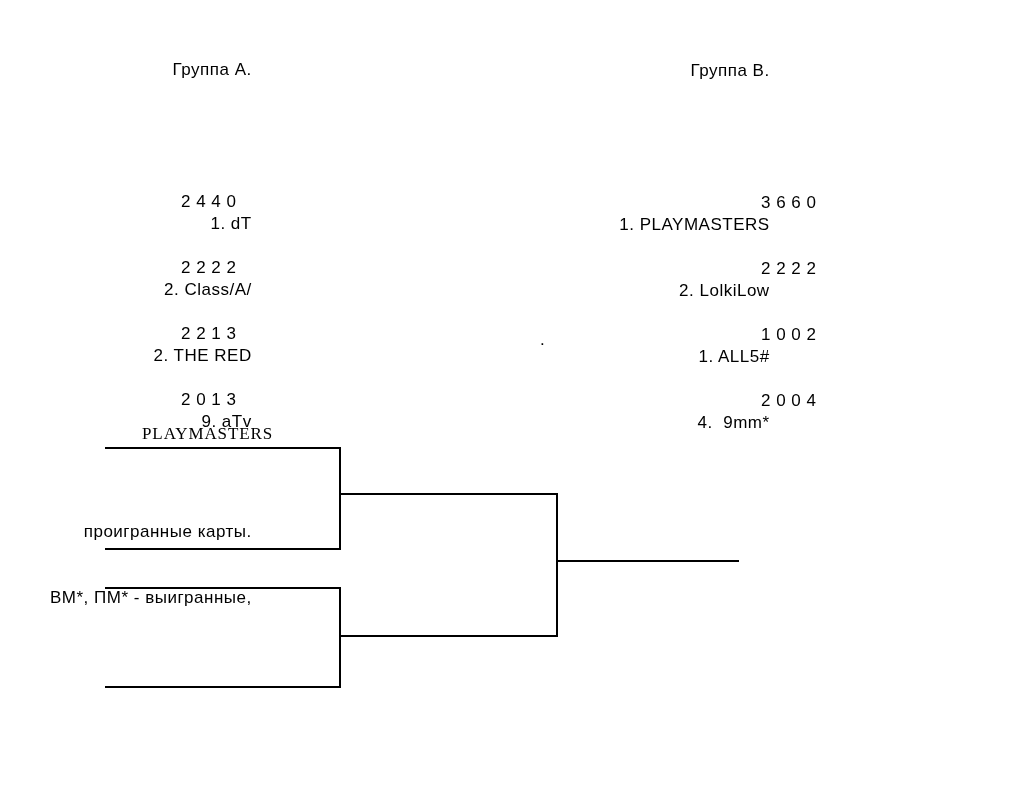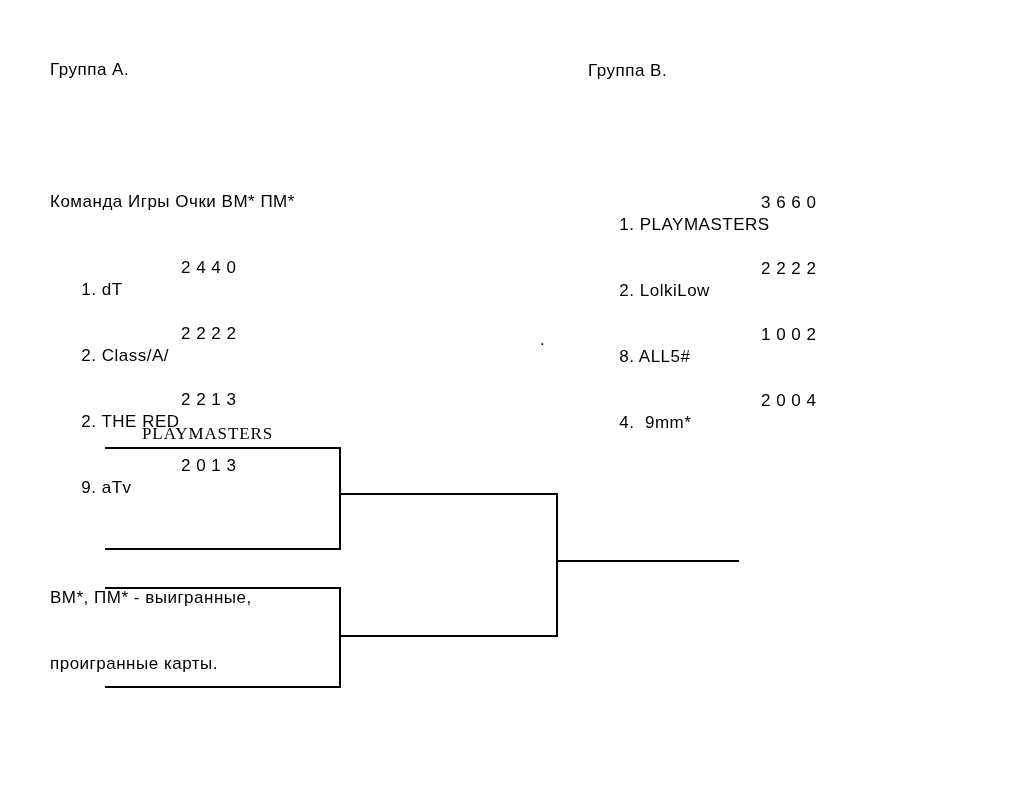--- a/index.html
+++ b/index.html
@@ -7,20 +7,21 @@
     position: relative;
     width: 1024px;
     height: 800px;
     background: #ffffff;
     font-family: "Liberation Sans", "DejaVu Sans", sans-serif;
     font-size: 17px;
     line-height: 22px;
     letter-spacing: 0.5px;
     color: #000000;
     overflow: hidden;
+    text-align: right;
   }
   .group { position: absolute; white-space: pre; }
   .group-a { left: 50px; top: 15px; }
   .group-b { left: 588px; top: 16px; }
   .line { height: 22px; }
   .row { position: relative; height: 22px; }
   .group-a .stats { position: absolute; left: 131px; top: 0; }
   .group-b .stats { position: absolute; left: 173px; top: 0; }
   .stray-mark { position: absolute; left: 540px; top: 329px; height: 22px; }
   .bracket-label {
@@ -31,55 +32,54 @@
   .vline { position: absolute; width: 2px; background: #000000; }
 </style>
 </head>
 <body>
 
 <div class="page">
 
   <section class="group group-a">
     <div class="line">Группа А.</div>
     <div class="line"></div>
-    <div class="line">Команда Игры Очки ВМ* ПМ*</div>
     <div class="row">
       <span class="team">1. dT</span>
       <span class="stats">2 4 4 0</span>
     </div>
     <div class="row">
       <span class="team">2. Class/A/</span>
       <span class="stats">2 2 2 2</span>
     </div>
     <div class="row">
       <span class="team">2. THE RED</span>
       <span class="stats">2 2 1 3</span>
     </div>
     <div class="row">
       <span class="team">9. aTv</span>
       <span class="stats">2 0 1 3</span>
     </div>
     <div class="line"></div>
+    <div class="line">проигранные карты.</div>
     <div class="line">ВМ*, ПМ* - выигранные,</div>
-    <div class="line">проигранные карты.</div>
   </section>
 
   <section class="group group-b">
     <div class="line">Группа В.</div>
     <div class="line"></div>
     <div class="row">
       <span class="team">1. PLAYMASTERS</span>
       <span class="stats">3 6 6 0</span>
     </div>
     <div class="row">
       <span class="team">2. LolkiLow</span>
       <span class="stats">2 2 2 2</span>
     </div>
     <div class="row">
-      <span class="team">8. ALL5#</span>
+      <span class="team">1. ALL5#</span>
       <span class="stats">1 0 0 2</span>
     </div>
     <div class="row">
       <span class="team">4.  9mm*</span>
       <span class="stats">2 0 0 4</span>
     </div>
   </section>
 
   <span class="stray-mark">.</span>
 

